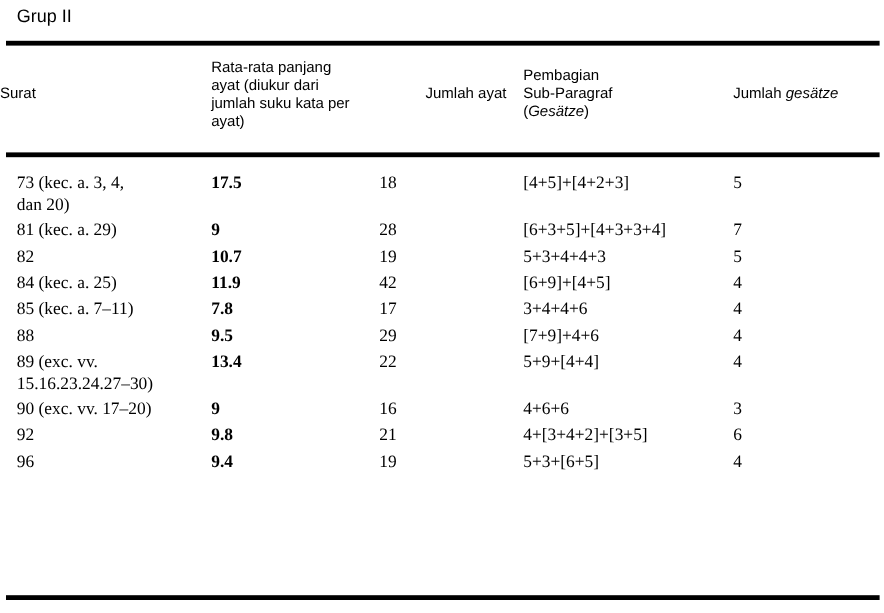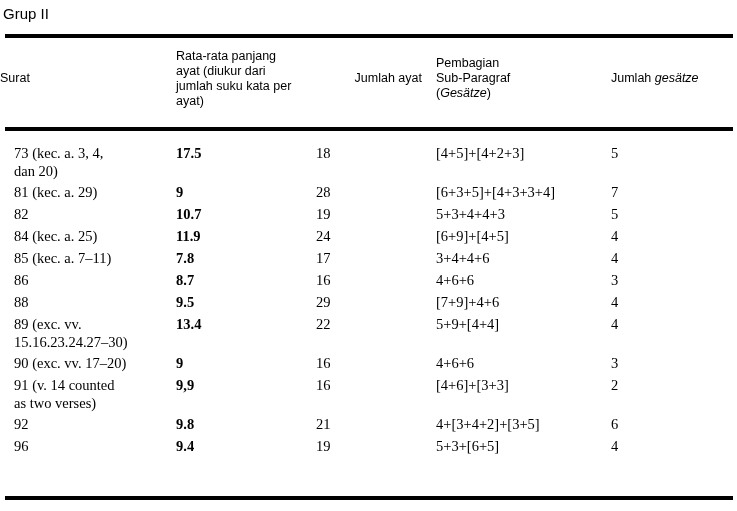--- a/index.html
+++ b/index.html
@@ -13,21 +13,21 @@
     position: relative;
     overflow: hidden;
     font-family: "Liberation Serif", "DejaVu Serif", serif;
     color: #000000;
     -webkit-font-smoothing: antialiased;
   }
 
   
   .doc-title {
     position: absolute;
-    left: 3px;
+    left: 14px;
     top: 5px;
     font-family: "Liberation Sans", "DejaVu Sans", sans-serif;
     font-size: 15px;
     line-height: 18px;
     color: #000;
     white-space: nowrap;
   }
 
   
   .rule {
@@ -177,37 +177,30 @@
         <tr>
           <td class="b1">82</td>
           <td class="b2">10.7</td>
           <td class="b3">19</td>
           <td class="b4">5+3+4+4+3</td>
           <td class="b5">5</td>
         </tr>
         <tr>
           <td class="b1">84 (kec. a. 25)</td>
           <td class="b2">11.9</td>
-          <td class="b3">24</td>
+          <td class="b3">42</td>
           <td class="b4">[6+9]+[4+5]</td>
           <td class="b5">4</td>
         </tr>
         <tr>
           <td class="b1">85 (kec. a. 7–11)</td>
           <td class="b2">7.8</td>
           <td class="b3">17</td>
           <td class="b4">3+4+4+6</td>
           <td class="b5">4</td>
-        </tr>
-        <tr>
-          <td class="b1">86</td>
-          <td class="b2">8.7</td>
-          <td class="b3">16</td>
-          <td class="b4">4+6+6</td>
-          <td class="b5">3</td>
         </tr>
         <tr>
           <td class="b1">88</td>
           <td class="b2">9.5</td>
           <td class="b3">29</td>
           <td class="b4">[7+9]+4+6</td>
           <td class="b5">4</td>
         </tr>
         <tr class="two-line">
           <td class="b1">89 (exc. vv.
@@ -217,28 +210,20 @@
           <td class="b4">5+9+[4+4]</td>
           <td class="b5">4</td>
         </tr>
         <tr>
           <td class="b1">90 (exc. vv. 17–20)</td>
           <td class="b2">9</td>
           <td class="b3">16</td>
           <td class="b4">4+6+6</td>
           <td class="b5">3</td>
         </tr>
-        <tr class="two-line">
-          <td class="b1">91 (v. 14 counted
-as two verses)</td>
-          <td class="b2">9,9</td>
-          <td class="b3">16</td>
-          <td class="b4">[4+6]+[3+3]</td>
-          <td class="b5">2</td>
-        </tr>
         <tr>
           <td class="b1">92</td>
           <td class="b2">9.8</td>
           <td class="b3">21</td>
           <td class="b4">4+[3+4+2]+[3+5]</td>
           <td class="b5">6</td>
         </tr>
         <tr>
           <td class="b1">96</td>
           <td class="b2">9.4</td>

